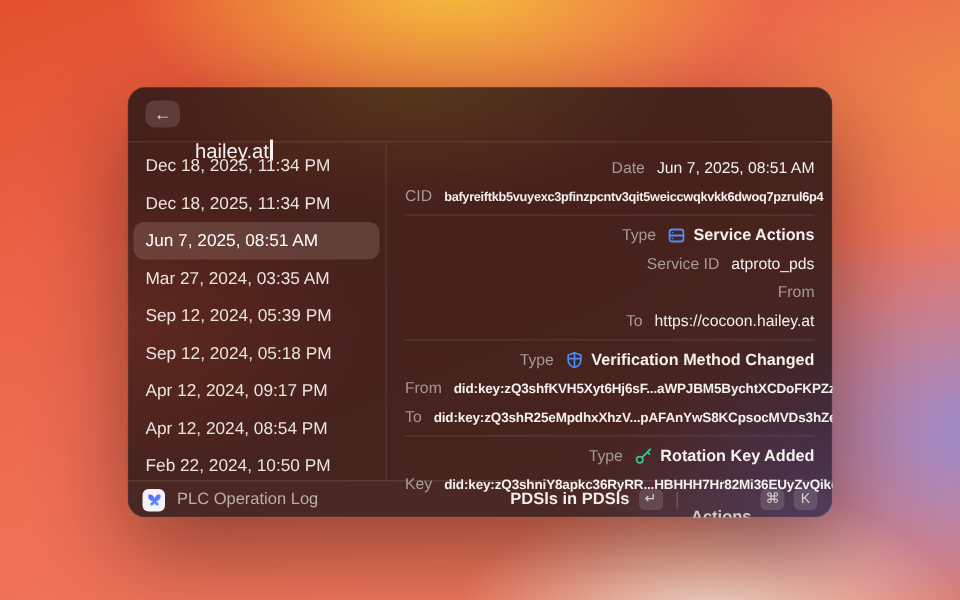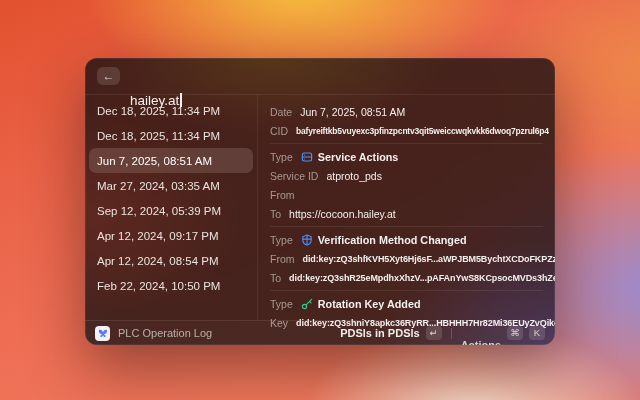--- a/index.html
+++ b/index.html
@@ -51,21 +51,21 @@
   .oplist { width:173px; flex:0 0 auto; padding:3px 4px; border-right:1px solid rgba(255,255,255,.07); }
   .list-item {
     height:25px; display:flex; align-items:center; padding:0 8px;
     border-radius:7px; font-size:11.5px; color:#eae4df; white-space:nowrap; cursor:default;
   }
   .list-item.selected { background:rgba(255,240,228,.14); color:#fff; }
 
   .details { flex:1 1 auto; min-width:0; padding:4px 12px 0; display:flex; flex-direction:column; }
   .section { padding:3px 0; }
   .section + .section { border-top:1px solid rgba(255,255,255,.08); }
-  .detail-row { height:19px; display:flex; align-items:center; justify-content:flex-start; gap:8px; }
+  .detail-row { height:19px; display:flex; align-items:center; justify-content:flex-end; gap:8px; }
   .detail-label { font-size:10.5px; color:#a59b94; flex:0 0 auto; }
   .detail-value { display:flex; align-items:center; gap:5px; min-width:0; font-size:10.5px; color:#f3f0ed; white-space:nowrap; }
   .detail-row.emphasis .value-text { font-weight:700; font-size:10.8px; }
   .detail-row.size-xs .value-text { font-size:8.5px; letter-spacing:-.2px; font-weight:600; }
   .detail-row.size-sm .value-text { font-size:9px; letter-spacing:-.1px; font-weight:600; }
   .row-icon { display:inline-flex; width:12px; height:12px; flex:0 0 auto; }
   .row-icon svg { width:12px; height:12px; display:block; }
 
   
   .footer {
@@ -115,20 +115,23 @@
     <span class="list-item-label">Dec 18, 2025, 11:34 PM</span>
   </div>
           <div class="list-item selected">
     <span class="list-item-label">Jun 7, 2025, 08:51 AM</span>
   </div>
           <div class="list-item">
     <span class="list-item-label">Mar 27, 2024, 03:35 AM</span>
   </div>
           <div class="list-item">
     <span class="list-item-label">Sep 12, 2024, 05:39 PM</span>
+  </div>
+          <div class="list-item">
+    <span class="list-item-label">Sep 12, 2024, 05:18 PM</span>
   </div>
           <div class="list-item">
     <span class="list-item-label">Apr 12, 2024, 09:17 PM</span>
   </div>
           <div class="list-item">
     <span class="list-item-label">Apr 12, 2024, 08:54 PM</span>
   </div>
           <div class="list-item">
     <span class="list-item-label">Feb 22, 2024, 10:50 PM</span>
   </div>

